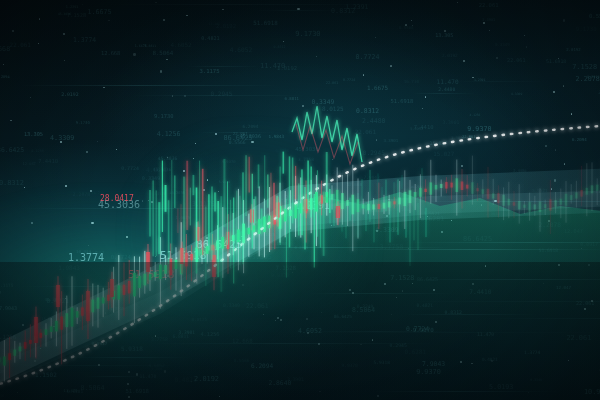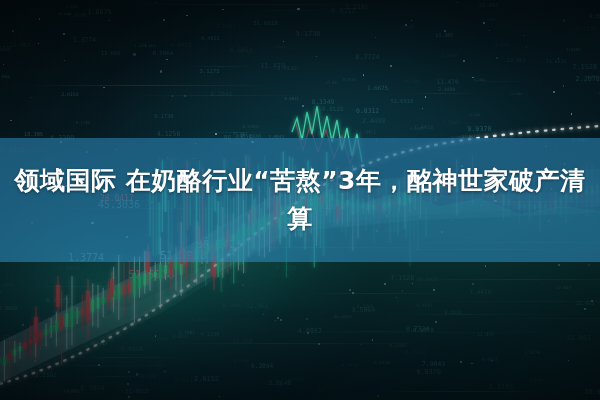--- a/index.html
+++ b/index.html
@@ -935,19 +935,14 @@
       </g>
   </svg>
 
   <div class="chart-glow"></div>
   <div class="chart-glow2"></div>
 
   <div class="top-shade"></div>
   <div class="bottom-shade"></div>
   <div class="bg-vignette"></div>
 
-  <div class="band">
-    <div class="band-inner">
-      <h1 class="headline">领域国际 在奶酪行业“苦熬”3年，酩神世家破产清算</h1>
-    </div>
-  </div>
 
 </div>
 
 </body></html>

